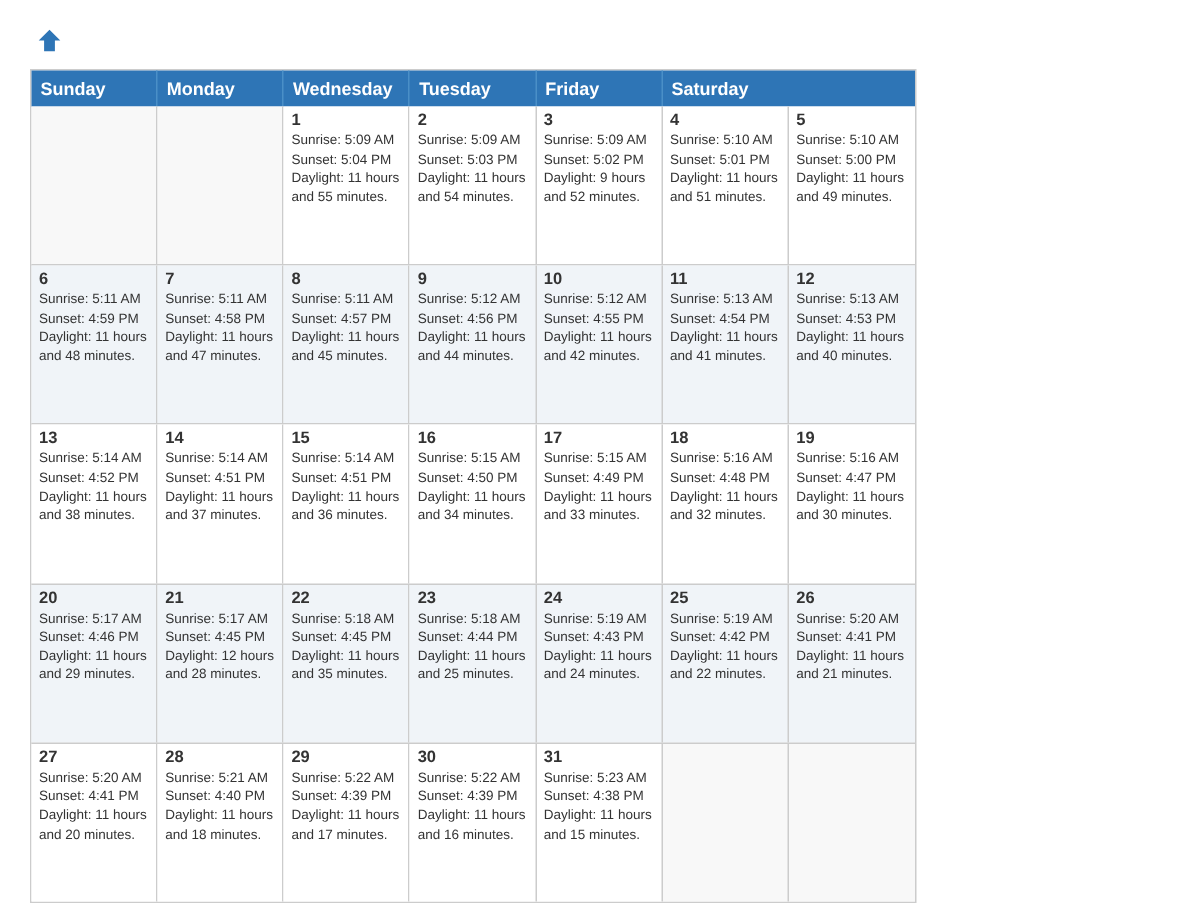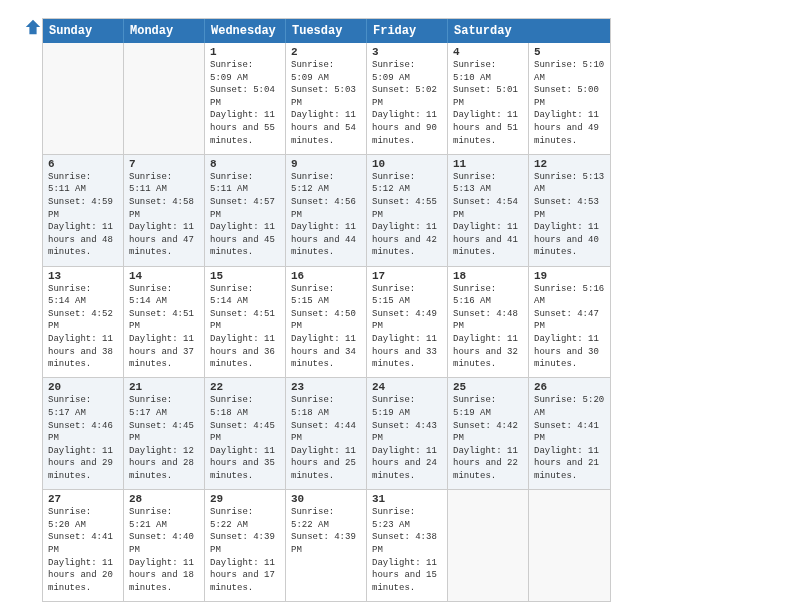--- a/index.html
+++ b/index.html
@@ -8,22 +8,21 @@
       background: #fff;
       width: 792px;
       height: 612px;
       overflow: hidden;
     }
     .page {
       width: 631px;
       height: 612px;
       padding: 18px 20px 10px 20px;
       display: flex;
-      flex-direction: row;
-      font-family: Liberation Mono, monospace;
+      flex-direction: column;
     }
     .header {
       display: flex;
       justify-content: space-between;
       align-items: flex-start;
       margin-bottom: 10px;
     }
     .logo {
       display: flex;
       flex-direction: column;
@@ -158,21 +157,21 @@
           <div class="cal-cell">
             <div class="day-num">2</div>
             <div class="cell-line">Sunrise: 5:09 AM</div>
             <div class="cell-line">Sunset: 5:03 PM</div>
             <div class="cell-line">Daylight: 11 hours and 54 minutes.</div>
           </div>
           <div class="cal-cell">
             <div class="day-num">3</div>
             <div class="cell-line">Sunrise: 5:09 AM</div>
             <div class="cell-line">Sunset: 5:02 PM</div>
-            <div class="cell-line">Daylight: 11 hours and 90 minutes.</div>
+            <div class="cell-line">Daylight: 9 hours and 52 minutes.</div>
           </div>
           <div class="cal-cell">
             <div class="day-num">4</div>
             <div class="cell-line">Sunrise: 5:10 AM</div>
             <div class="cell-line">Sunset: 5:01 PM</div>
             <div class="cell-line">Daylight: 11 hours and 51 minutes.</div>
           </div>
           <div class="cal-cell">
             <div class="day-num">5</div>
             <div class="cell-line">Sunrise: 5:10 AM</div>
@@ -328,20 +327,21 @@
           <div class="cal-cell">
             <div class="day-num">29</div>
             <div class="cell-line">Sunrise: 5:22 AM</div>
             <div class="cell-line">Sunset: 4:39 PM</div>
             <div class="cell-line">Daylight: 11 hours and 17 minutes.</div>
           </div>
           <div class="cal-cell">
             <div class="day-num">30</div>
             <div class="cell-line">Sunrise: 5:22 AM</div>
             <div class="cell-line">Sunset: 4:39 PM</div>
+            <div class="cell-line">Daylight: 11 hours and 16 minutes.</div>
           </div>
           <div class="cal-cell">
             <div class="day-num">31</div>
             <div class="cell-line">Sunrise: 5:23 AM</div>
             <div class="cell-line">Sunset: 4:38 PM</div>
             <div class="cell-line">Daylight: 11 hours and 15 minutes.</div>
           </div>
           <div class="cal-cell empty"></div>
           <div class="cal-cell empty"></div>
         </div>

